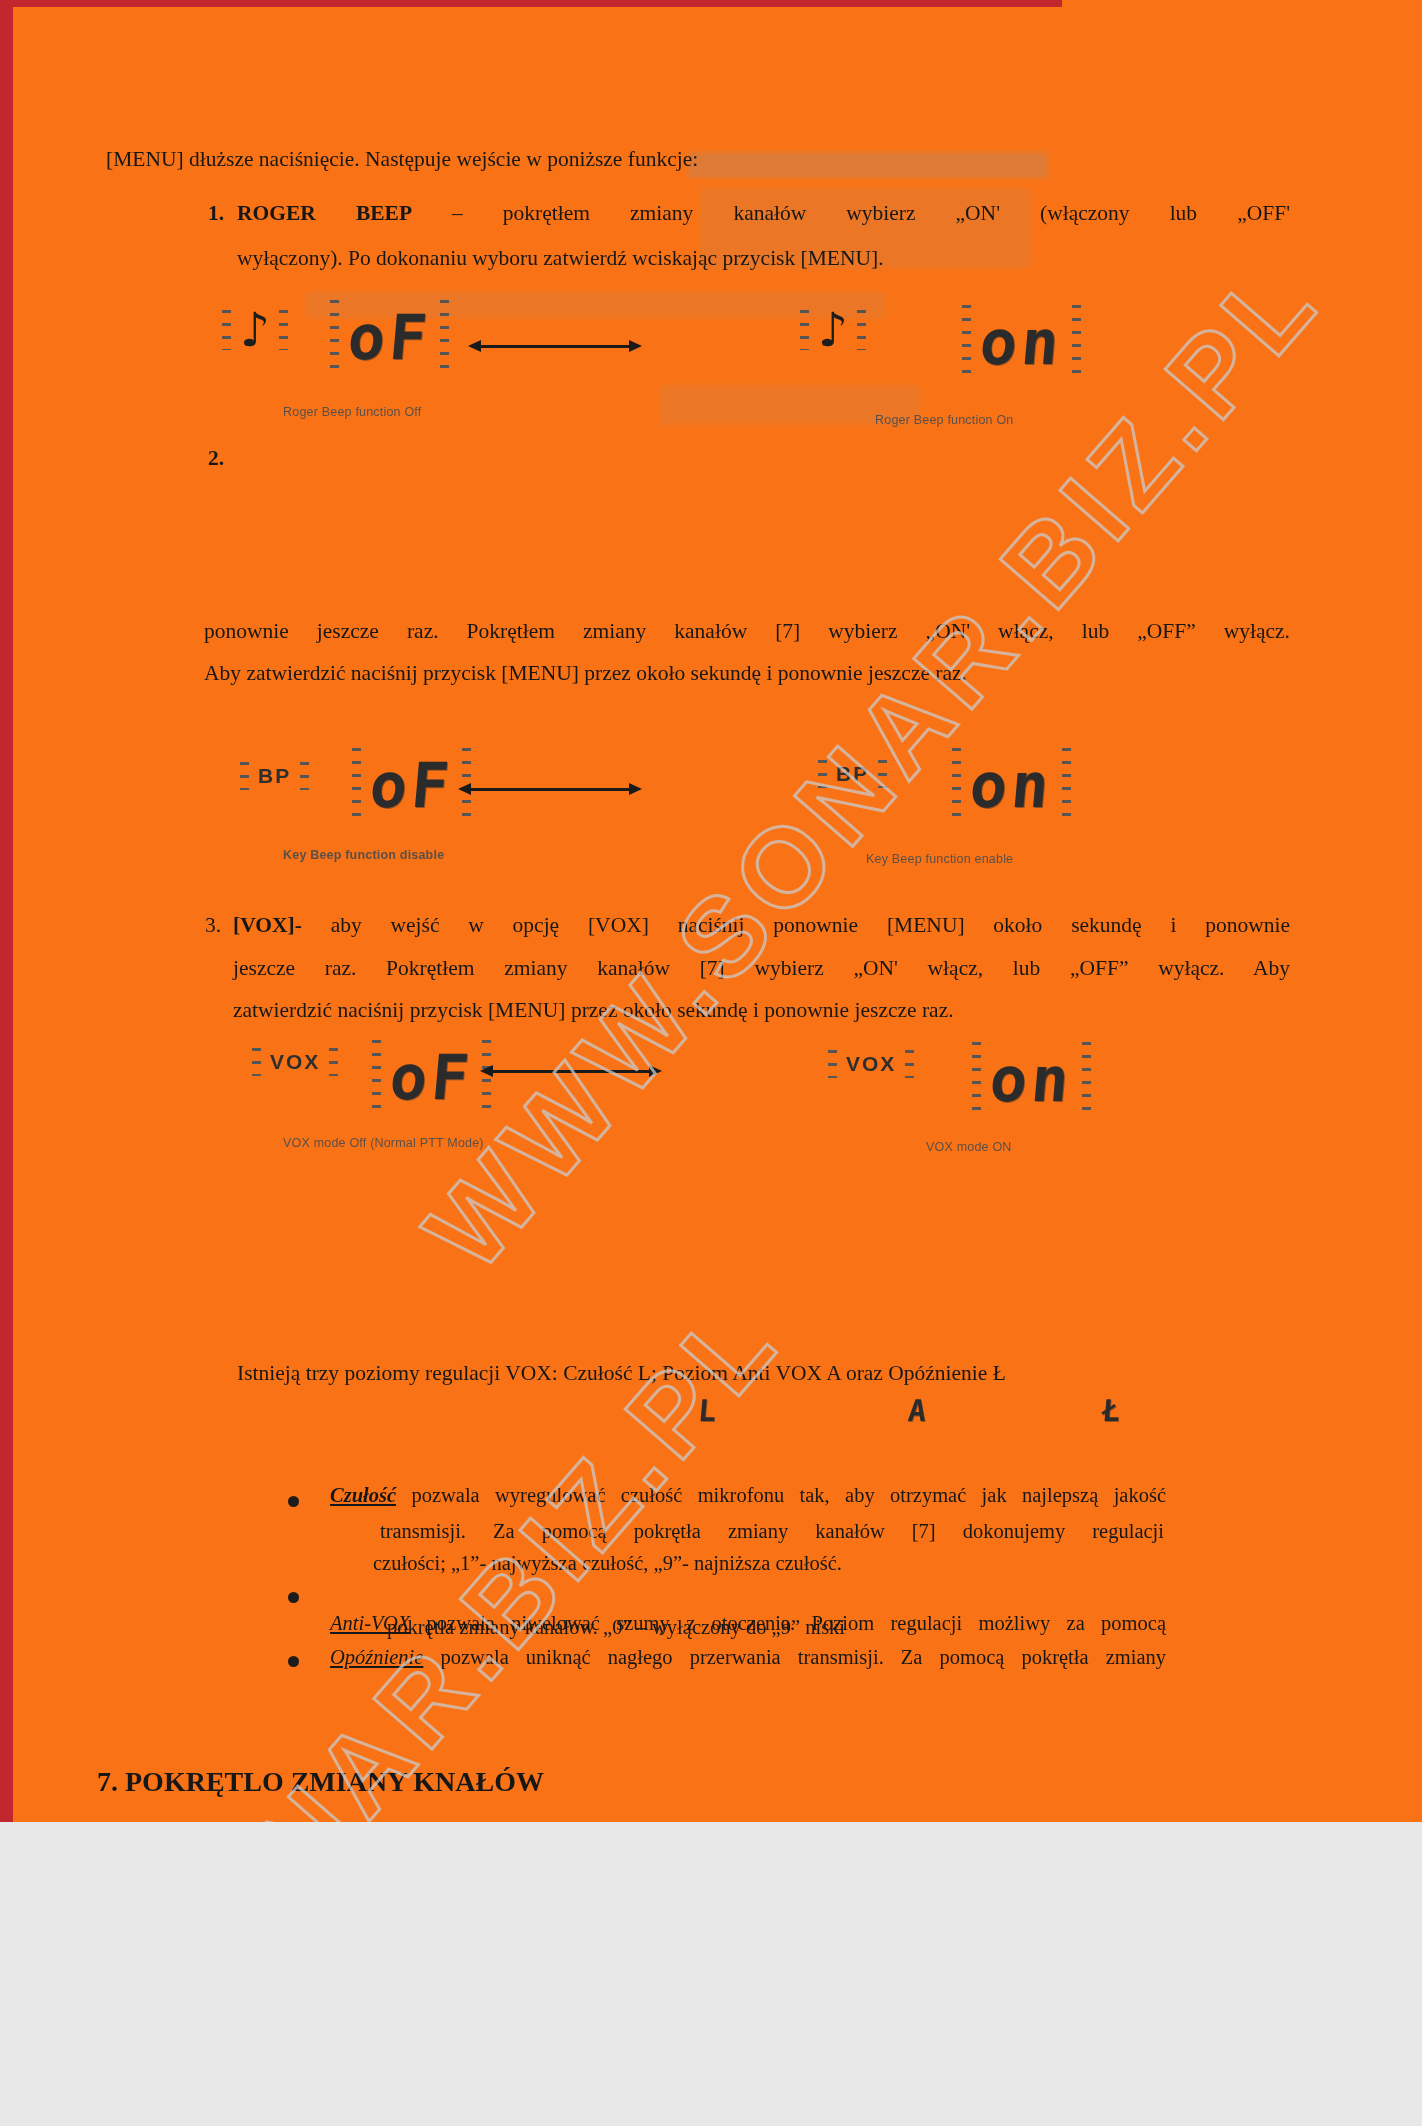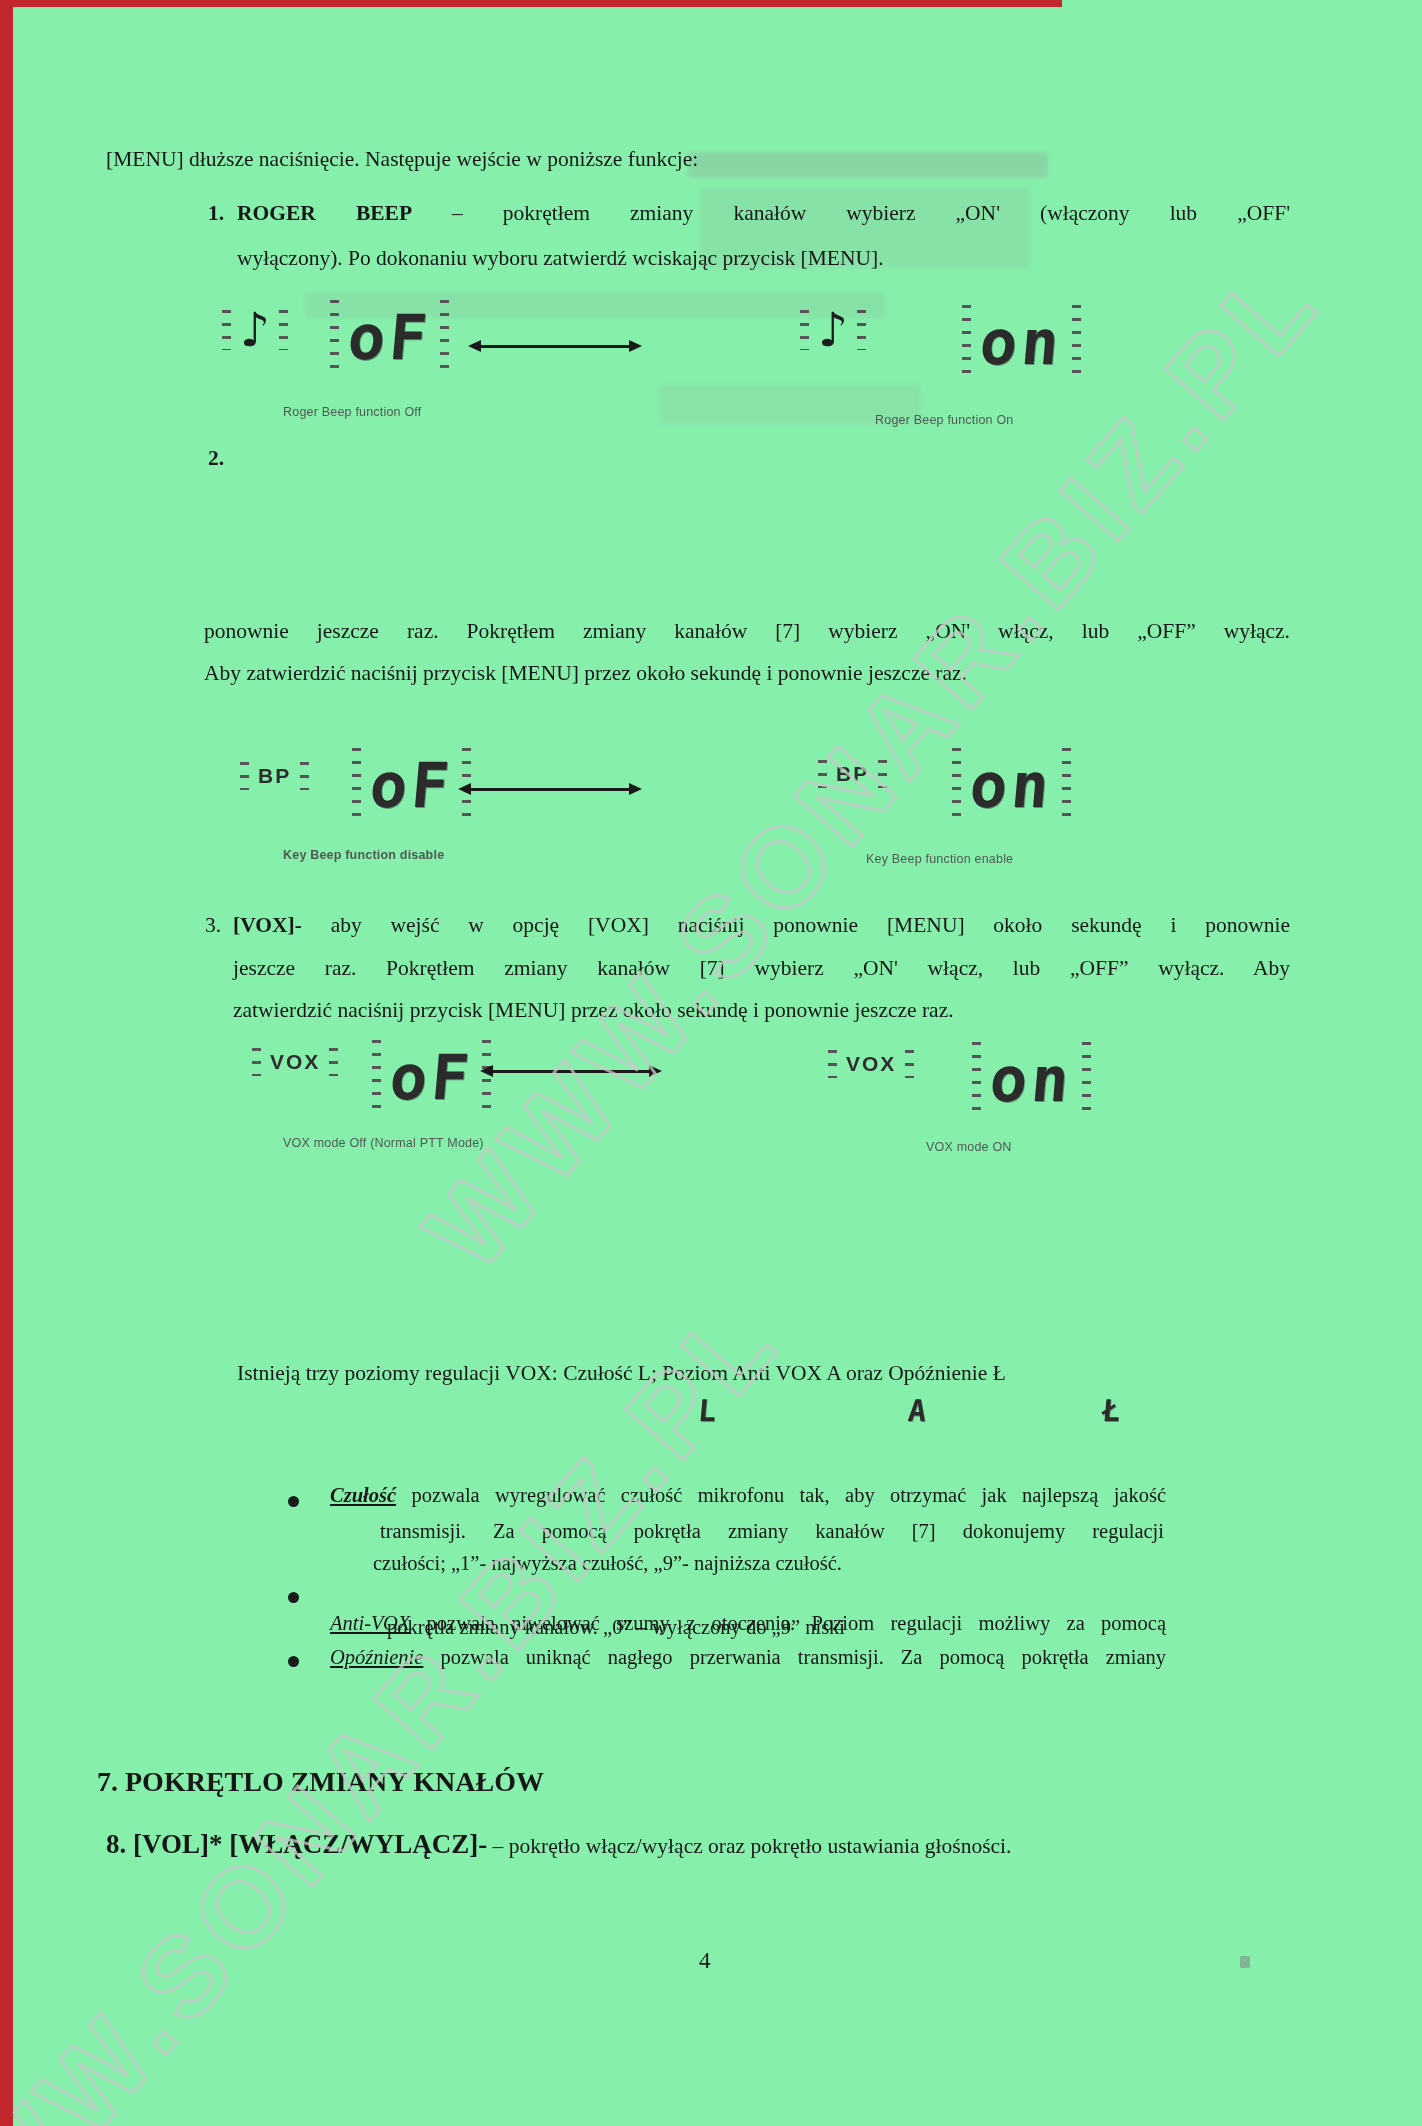--- a/index.html
+++ b/index.html
@@ -1,16 +1,16 @@
 <!DOCTYPE html>
 <html><head>
 <meta charset="utf-8">
 <style>
   html,body{margin:0;padding:0;background:#e8e8e8;}
-  .page{position:relative;width:1422px;height:2126px;background:#86efac;overflow:hidden;
+  .page{position:relative;width:1422px;height:1822px;background:#f97316;overflow:hidden;
         font-family:"Liberation Serif",serif;color:#171717;}
   
   .edge{position:absolute;background:#c1272d;}
   
   .gh{position:absolute;background:#8f8f8f;filter:blur(2px);border-radius:3px;}
   
   .t{position:absolute;font-size:21.5px;line-height:1.25;white-space:nowrap;}
   .j{text-align:justify;text-align-last:justify;white-space:normal;}
   .b{font-weight:bold;}
   .lead{font-style:italic;text-decoration:underline;}

